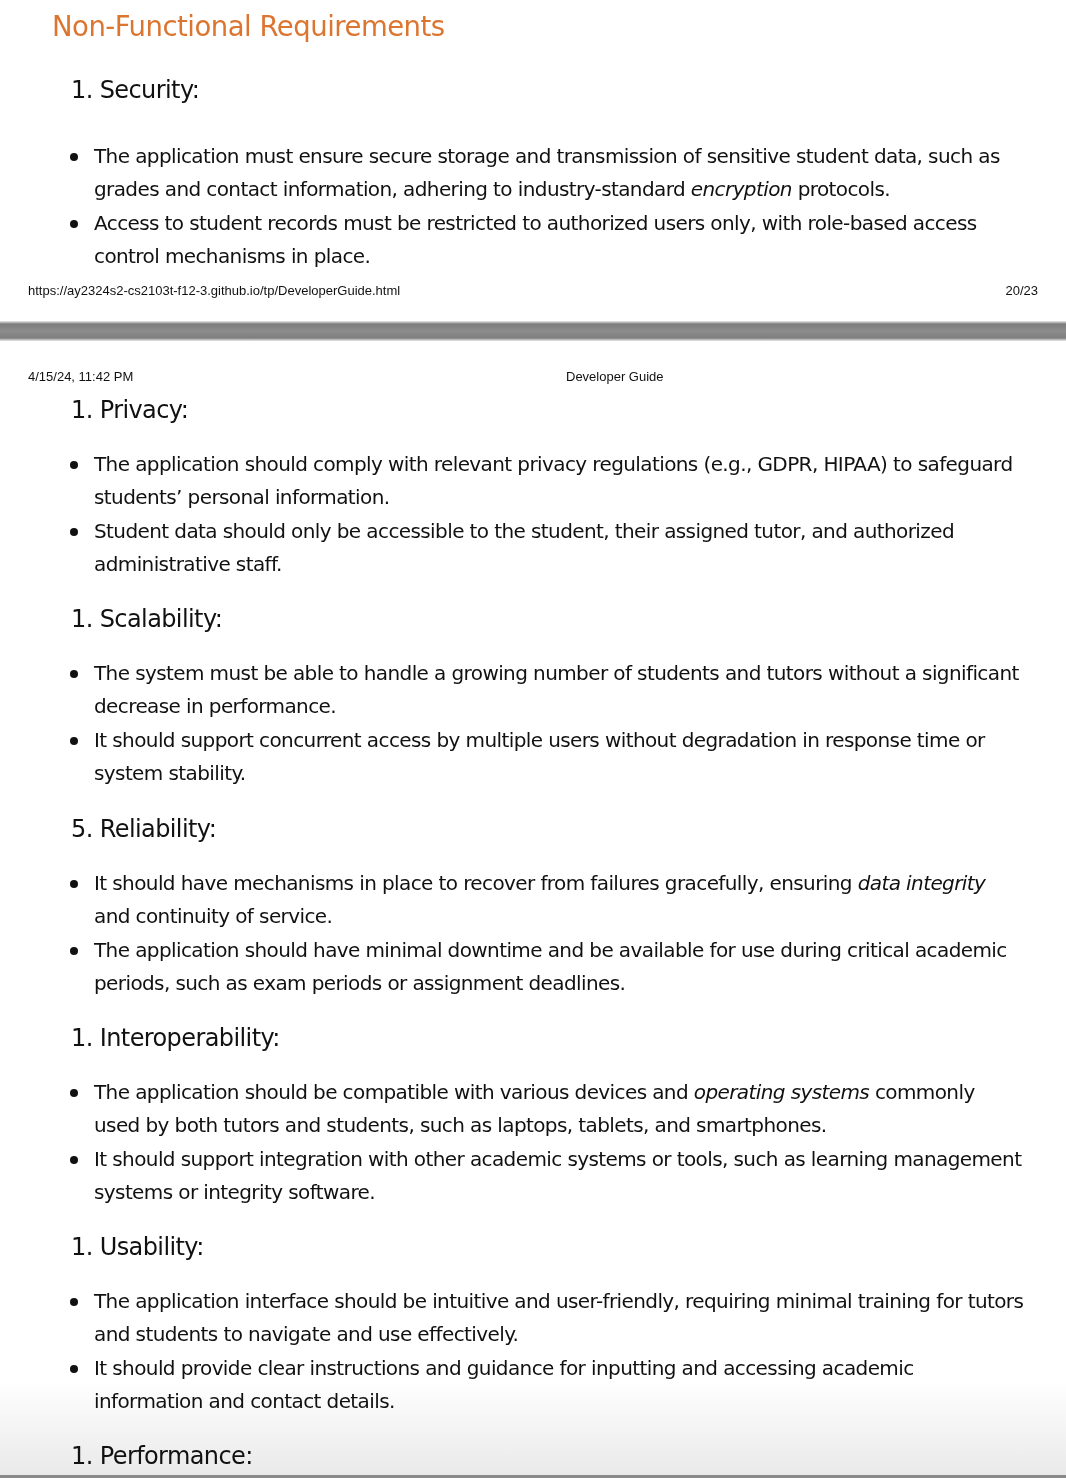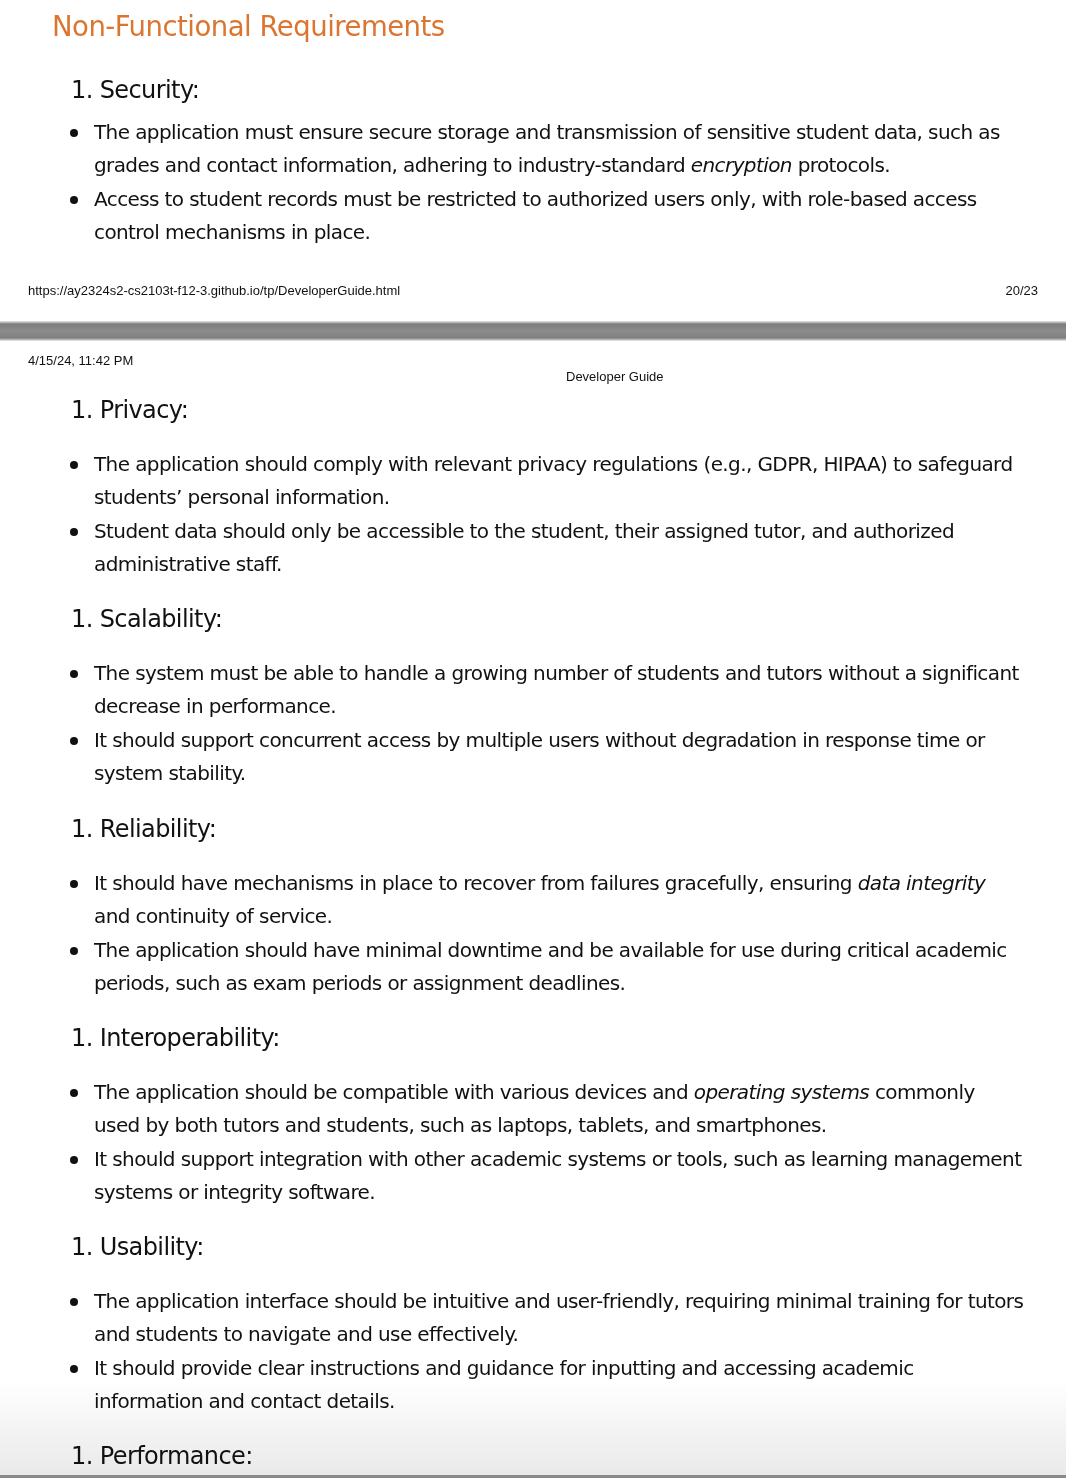--- a/index.html
+++ b/index.html
@@ -34,54 +34,54 @@
   .em { font-style: italic; }
 </style>
 </head>
 <body>
 
 <div class="page" id="page-top">
   <h2 class="title">Non-Functional Requirements</h2>
 
   <div class="section" style="top:76px;">
     <div class="num-head" style="top:0;">1. Security:</div>
-    <ul class="bullets" style="top:40px;">
+    <ul class="bullets" style="top:64px;">
       <li><span>The application must ensure secure storage and transmission of sensitive student data, such as grades and contact information, adhering to industry-standard </span><span class="em">encryption</span><span> protocols.</span></li>
       <li><span>Access to student records must be restricted to authorized users only, with role-based access control mechanisms in place.</span></li>
     </ul>
   </div>
 
   <div class="print-meta" style="left:28px; top:283px;">https://ay2324s2-cs2103t-f12-3.github.io/tp/DeveloperGuide.html</div>
   <div class="print-meta" style="right:28px; top:283px;">20/23</div>
 </div>
 
 <div class="page-break"></div>
 
 <div class="page" id="page-bottom">
-  <div class="print-meta" style="left:28px; top:12px;">4/15/24, 11:42 PM</div>
+  <div class="print-meta" style="left:28px; top:28px;">4/15/24, 11:42 PM</div>
   <div class="print-meta" style="left:566px; top:28px;">Developer Guide</div>
 
   <div class="section" style="top:55px;">
     <div class="num-head" style="top:0;">1. Privacy:</div>
     <ul class="bullets" style="top:52px;">
       <li><span>The application should comply with relevant privacy regulations (e.g., GDPR, HIPAA) to safeguard students’ personal information.</span></li>
       <li><span>Student data should only be accessible to the student, their assigned tutor, and authorized administrative staff.</span></li>
     </ul>
   </div>
 
   <div class="section" style="top:264px;">
     <div class="num-head" style="top:0;">1. Scalability:</div>
     <ul class="bullets" style="top:52px;">
       <li><span>The system must be able to handle a growing number of students and tutors without a significant decrease in performance.</span></li>
       <li><span>It should support concurrent access by multiple users without degradation in response time or system stability.</span></li>
     </ul>
   </div>
 
   <div class="section" style="top:474px;">
-    <div class="num-head" style="top:0;">1. Reliability:</div>
+    <div class="num-head" style="top:0;">5. Reliability:</div>
     <ul class="bullets" style="top:52px;">
       <li><span>It should have mechanisms in place to recover from failures gracefully, ensuring </span><span class="em">data integrity</span><span> and continuity of service.</span></li>
       <li><span>The application should have minimal downtime and be available for use during critical academic periods, such as exam periods or assignment deadlines.</span></li>
     </ul>
   </div>
 
   <div class="section" style="top:683px;">
     <div class="num-head" style="top:0;">1. Interoperability:</div>
     <ul class="bullets" style="top:52px;">
       <li><span>The application should be compatible with various devices and </span><span class="em">operating systems</span><span> commonly used by both tutors and students, such as laptops, tablets, and smartphones.</span></li>

